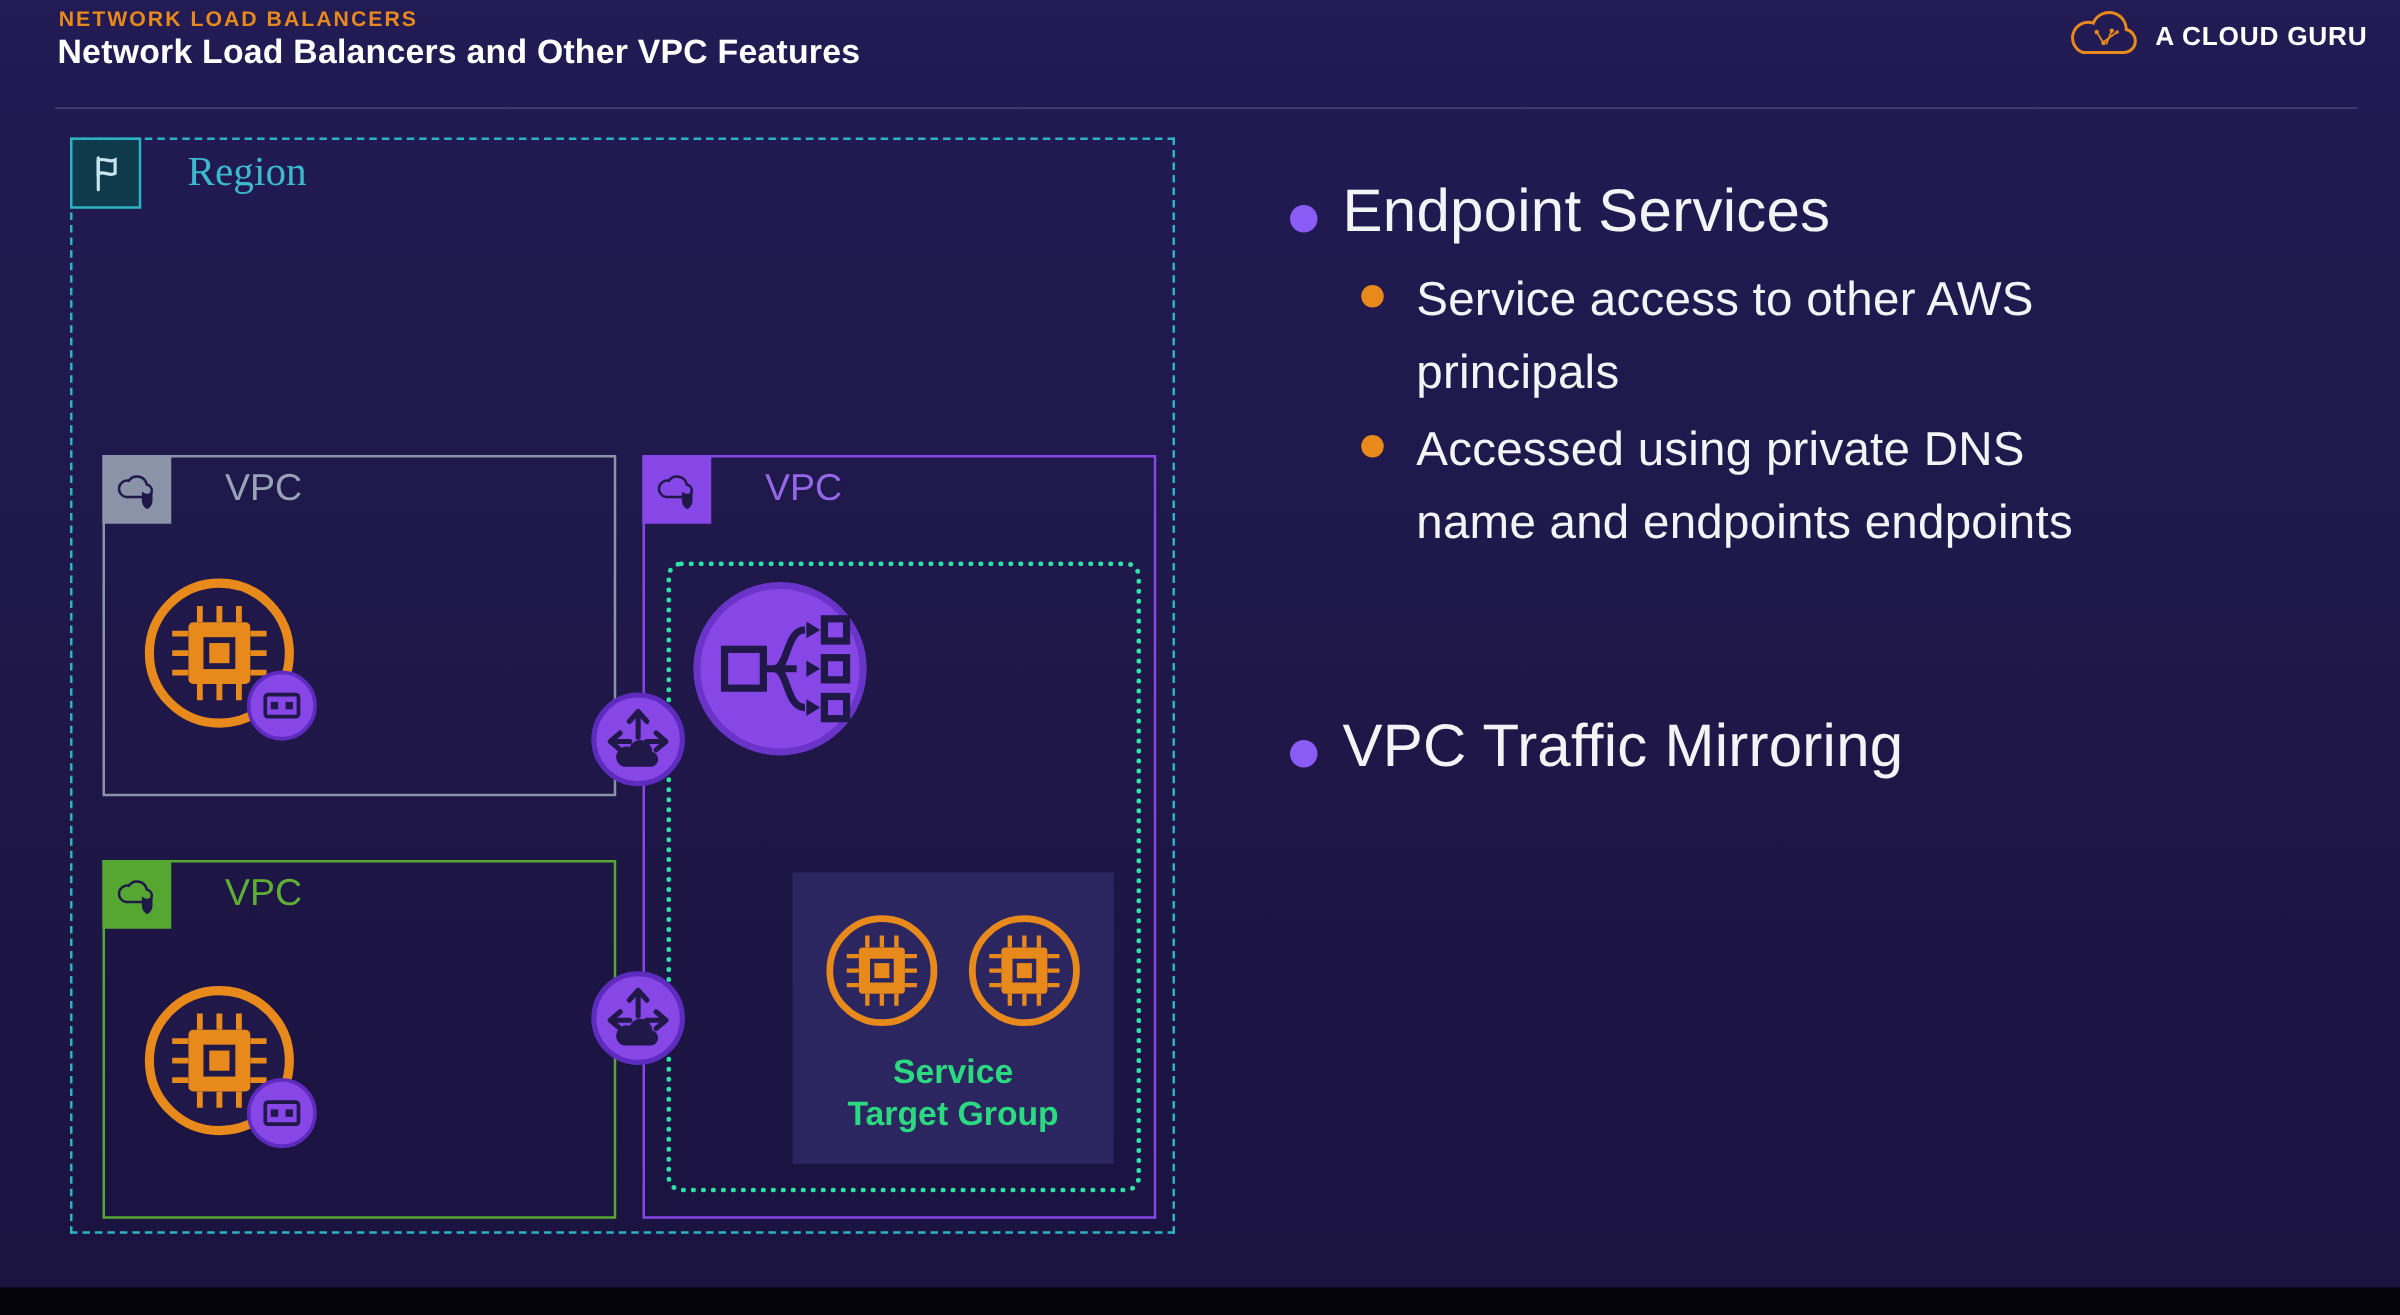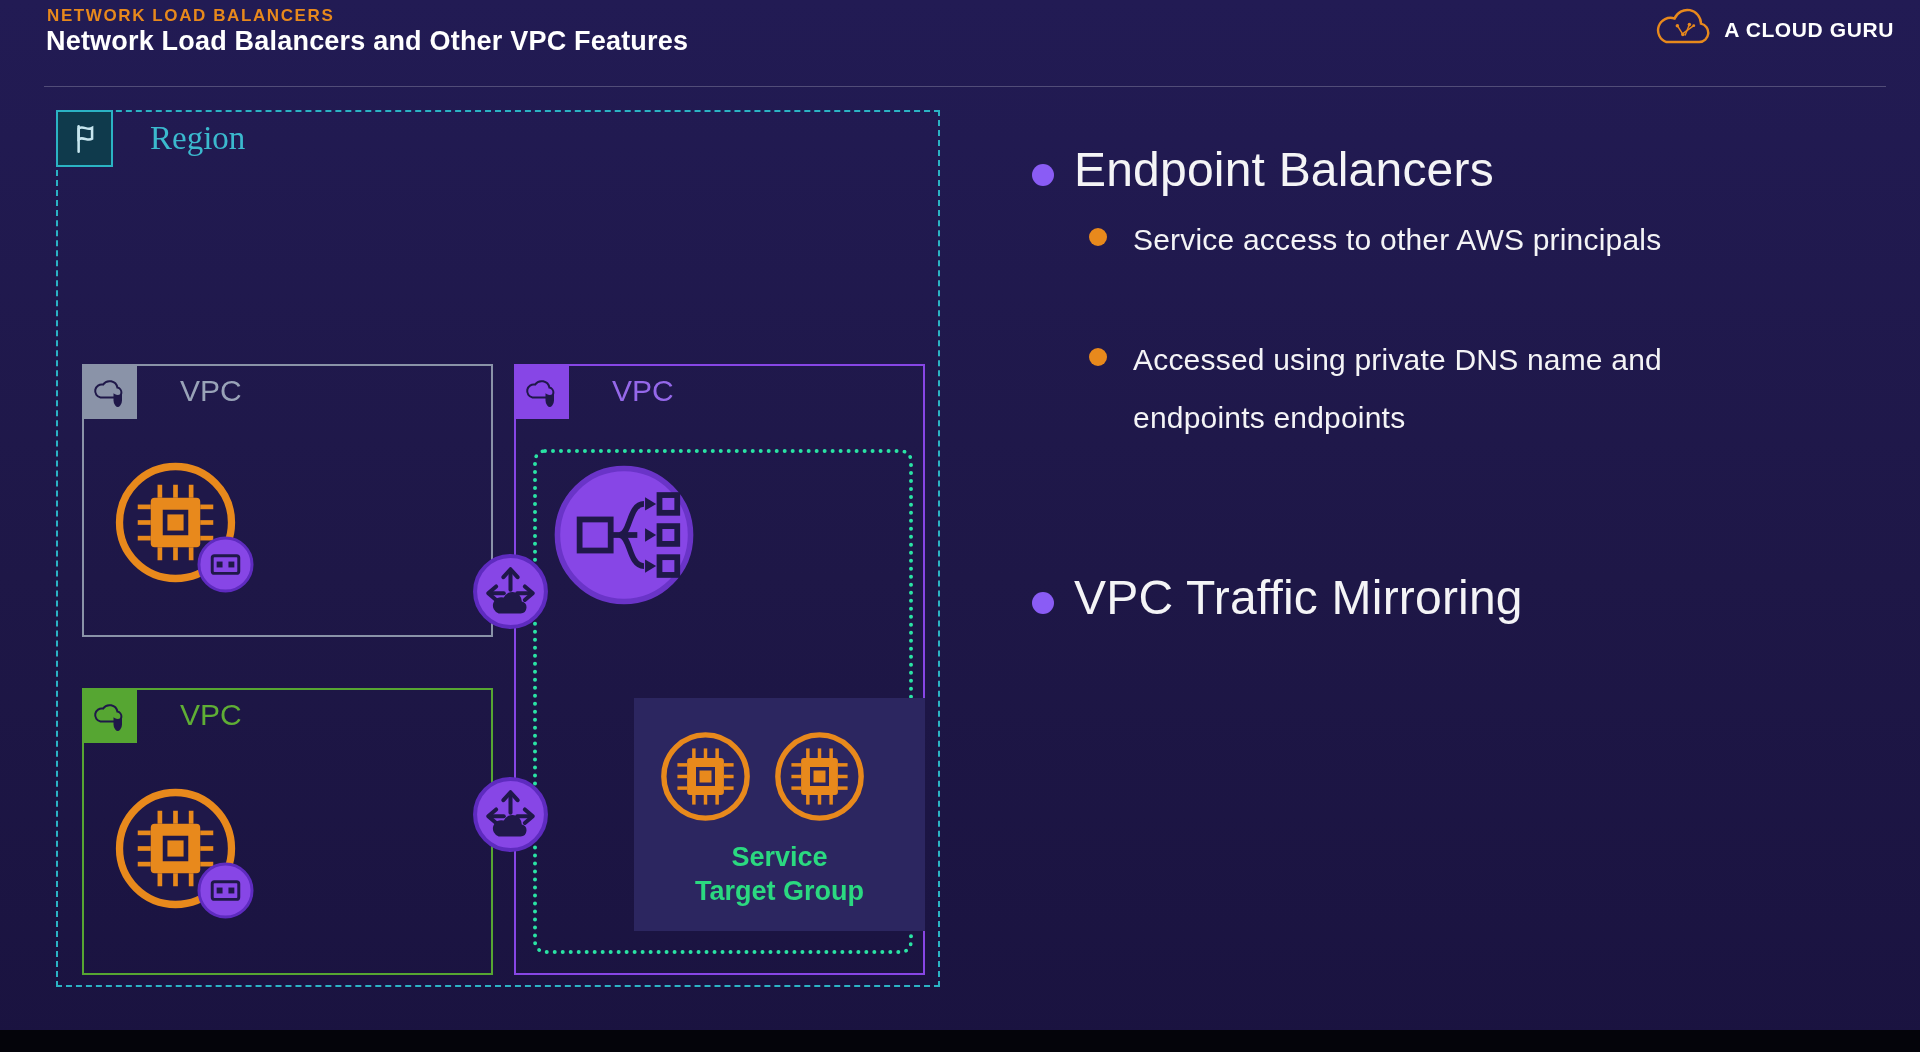--- a/index.html
+++ b/index.html
@@ -60,21 +60,21 @@
 
   .mint-box {
     position: absolute; left: 533px; top: 449px; width: 380px; height: 505px;
     border: 4px dotted #2AE3A4; border-radius: 12px;
   }
 
   .icon-abs { position: absolute; }
   .icon-abs svg { display: block; width: 100%; height: 100%; }
 
   .service-panel {
-    position: absolute; left: 634px; top: 698px; width: 291px; height: 233px;
+    position: absolute; left: 634px; top: 698px; width: 257px; height: 233px;
     background: #2C2660;
   }
   .service-text {
     position: absolute; left: 0; right: 0; top: 142px; text-align: center;
     color: #2BD980; font-size: 27px; font-weight: bold; line-height: 34px;
   }
 
   
   .dot-main {
     position: absolute; width: 22px; height: 22px; border-radius: 50%;
@@ -82,21 +82,21 @@
   }
   .dot-sub {
     position: absolute; width: 18px; height: 18px; border-radius: 50%;
     background: #E8891C;
   }
   .b-main {
     position: absolute; color: #F4F4F6; font-size: 48px; font-weight: 500;
     letter-spacing: 0.2px;
   }
   .b-sub {
-    position: absolute; color: #F4F4F6; font-size: 30px; width: 580px;
+    position: absolute; color: #F4F4F6; font-size: 38px; width: 580px;
     line-height: 58px; letter-spacing: 0.2px;
   }
 
   .bottom-bar {
     position: absolute; left: 0; right: 0; bottom: 0; height: 22px;
     background: #04040A;
   }
 </style>
 </head>
 <body>
@@ -324,21 +324,21 @@
         <rect x="20" y="20" width="8" height="8" fill="none" stroke="#2C2660" stroke-width="1.8"></rect>
       </svg>
     </div>
     <div class="service-text">
       <div>Service</div>
       <div>Target Group</div>
     </div>
   </div>
 
   <div class="dot-main" style="left:1032px; top:164px;"></div>
-  <div class="b-main" style="left:1074px; top:142px;">Endpoint Balancers</div>
+  <div class="b-main" style="left:1074px; top:142px;">Endpoint Services</div>
 
   <div class="dot-sub" style="left:1089px; top:228px;"></div>
   <div class="b-sub" style="left:1133px; top:211px;">Service access to other AWS principals</div>
 
   <div class="dot-sub" style="left:1089px; top:348px;"></div>
   <div class="b-sub" style="left:1133px; top:331px;">Accessed using private DNS name and endpoints endpoints</div>
 
   <div class="dot-main" style="left:1032px; top:592px;"></div>
   <div class="b-main" style="left:1074px; top:570px;">VPC Traffic Mirroring</div>
 

